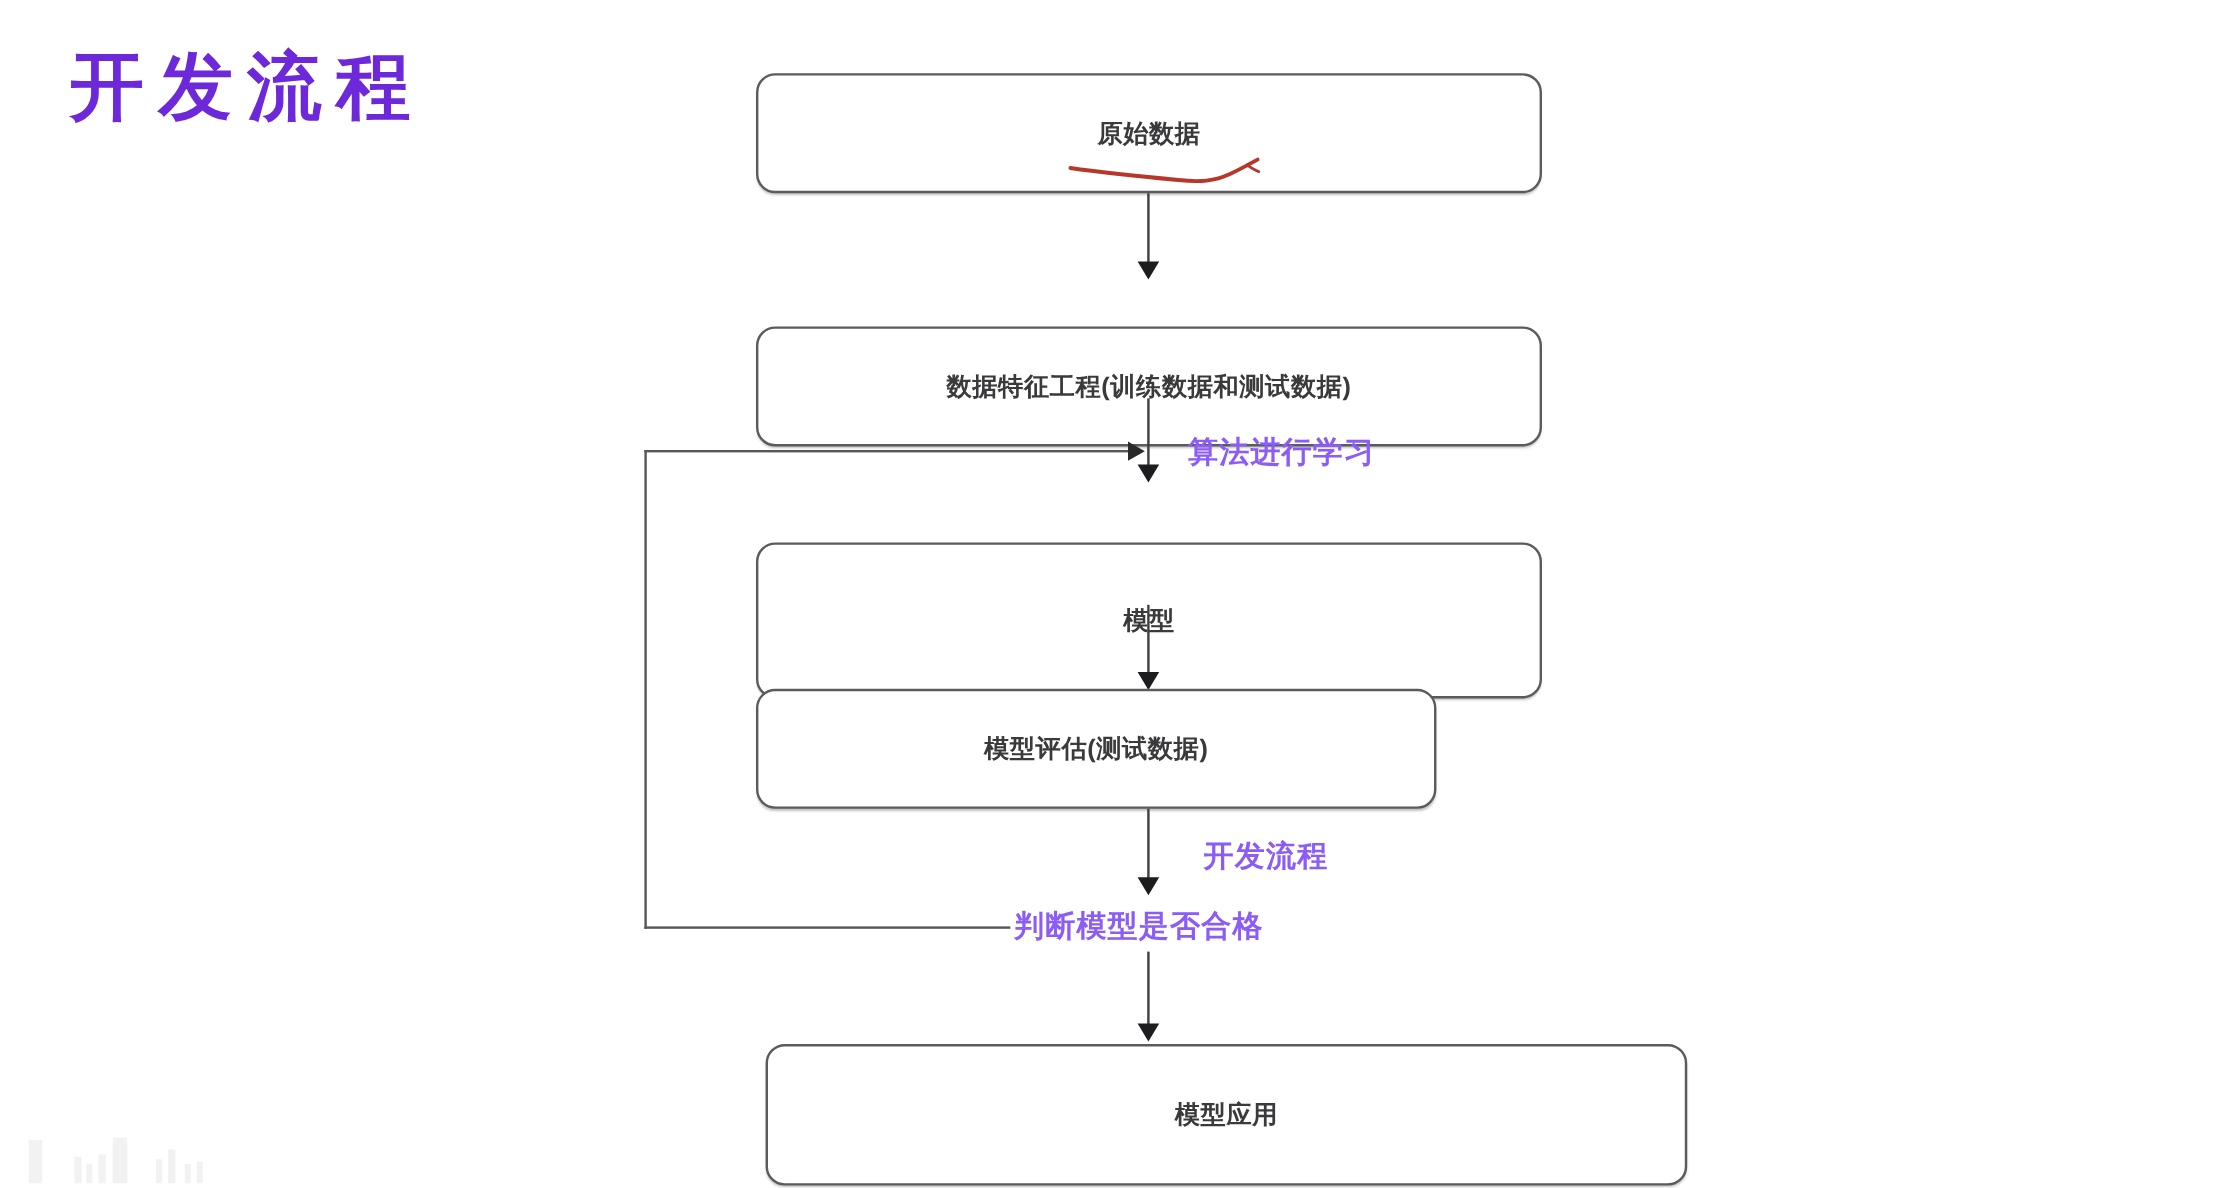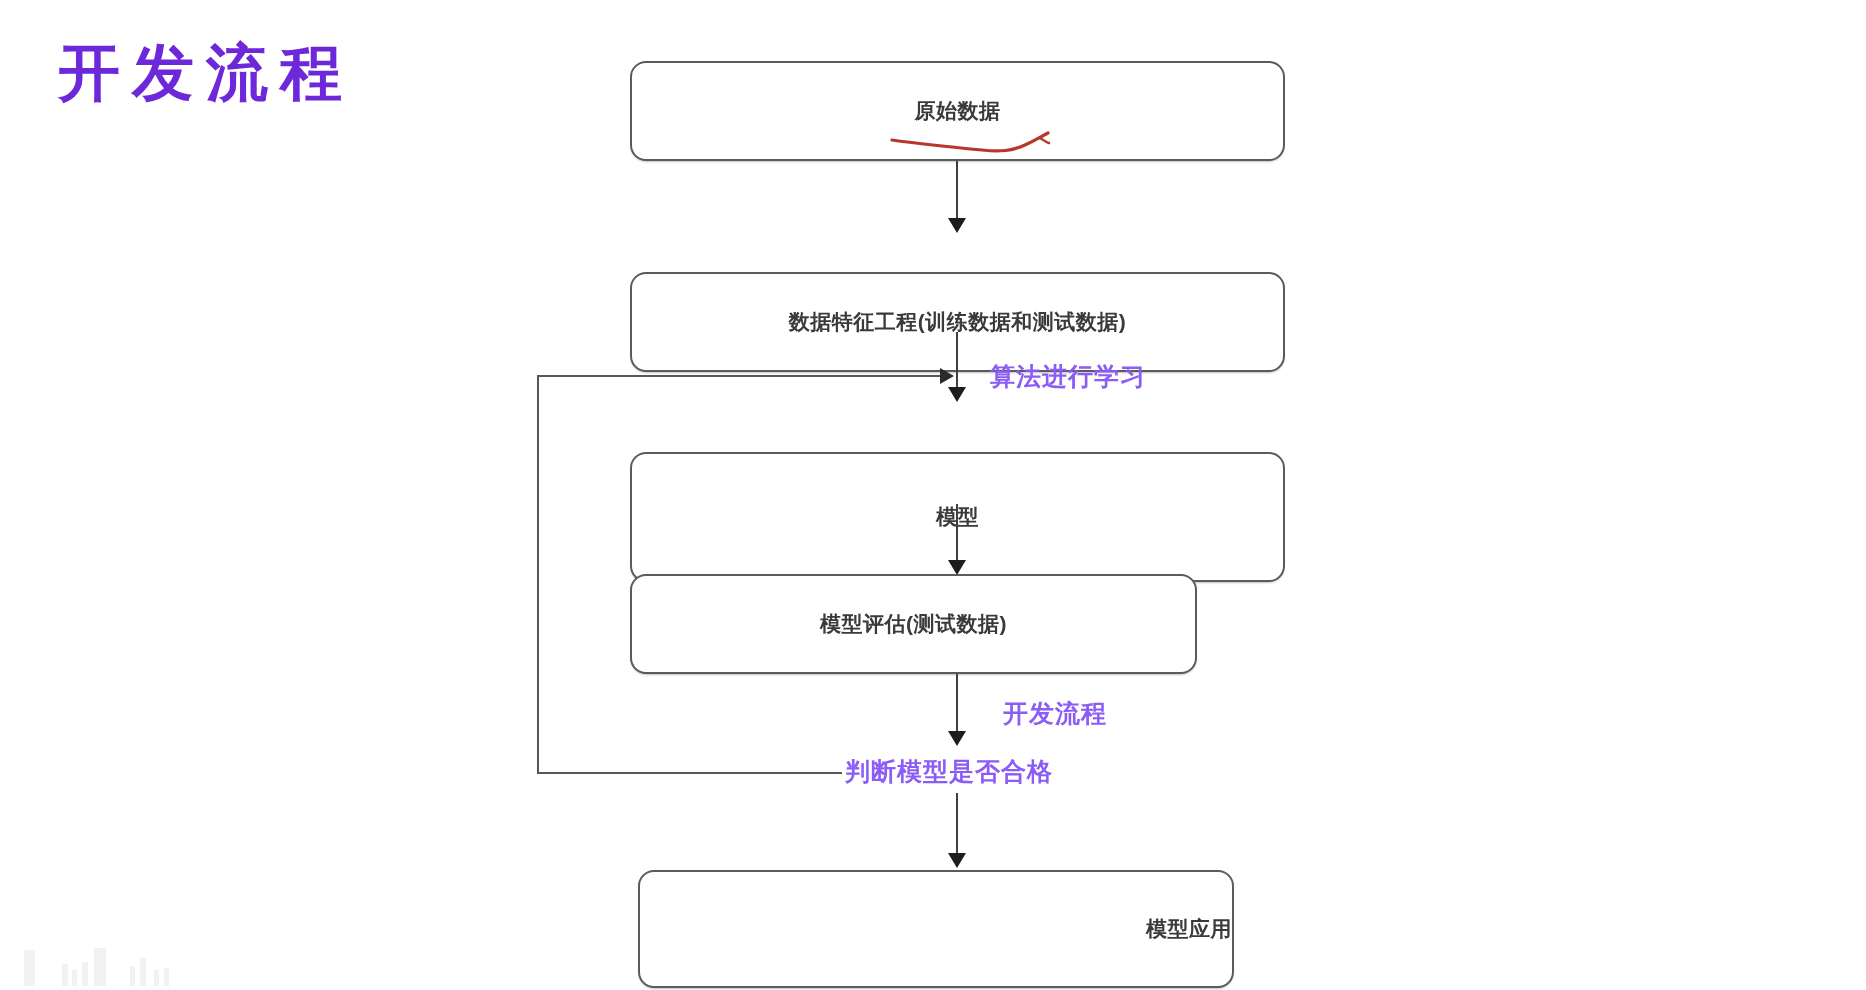--- a/index.html
+++ b/index.html
@@ -158,21 +158,21 @@
   <div class="v-line" style="left:956px; top:674px; height:62px;"></div>
   <div class="arrow-down" style="left:948px; top:731px;"></div>
 
   <div class="edge-label" style="left:1003px; top:697px;">开发流程</div>
 
   <div class="edge-label" style="left:845px; top:755px;">判断模型是否合格</div>
 
   <div class="v-line" style="left:956px; top:793px; height:65px;"></div>
   <div class="arrow-down" style="left:948px; top:853px;"></div>
 
-  <div class="flow-box" style="left:638px; top:870px; width:596px; height:118px;justify-content:flex-end;">
+  <div class="flow-box" style="left:638px; top:870px; width:768px; height:118px;">
     <span class="box-label">模型应用</span>
   </div>
 
   <svg id="watermark" viewBox="0 0 180 44">
     <g fill="#e9e9ea">
       <rect x="6" y="6" width="11" height="36"></rect>
       <rect x="44" y="20" width="6" height="22"></rect>
       <rect x="54" y="26" width="5" height="16"></rect>
       <rect x="64" y="18" width="6" height="24"></rect>
       <rect x="76" y="4" width="12" height="38"></rect>

